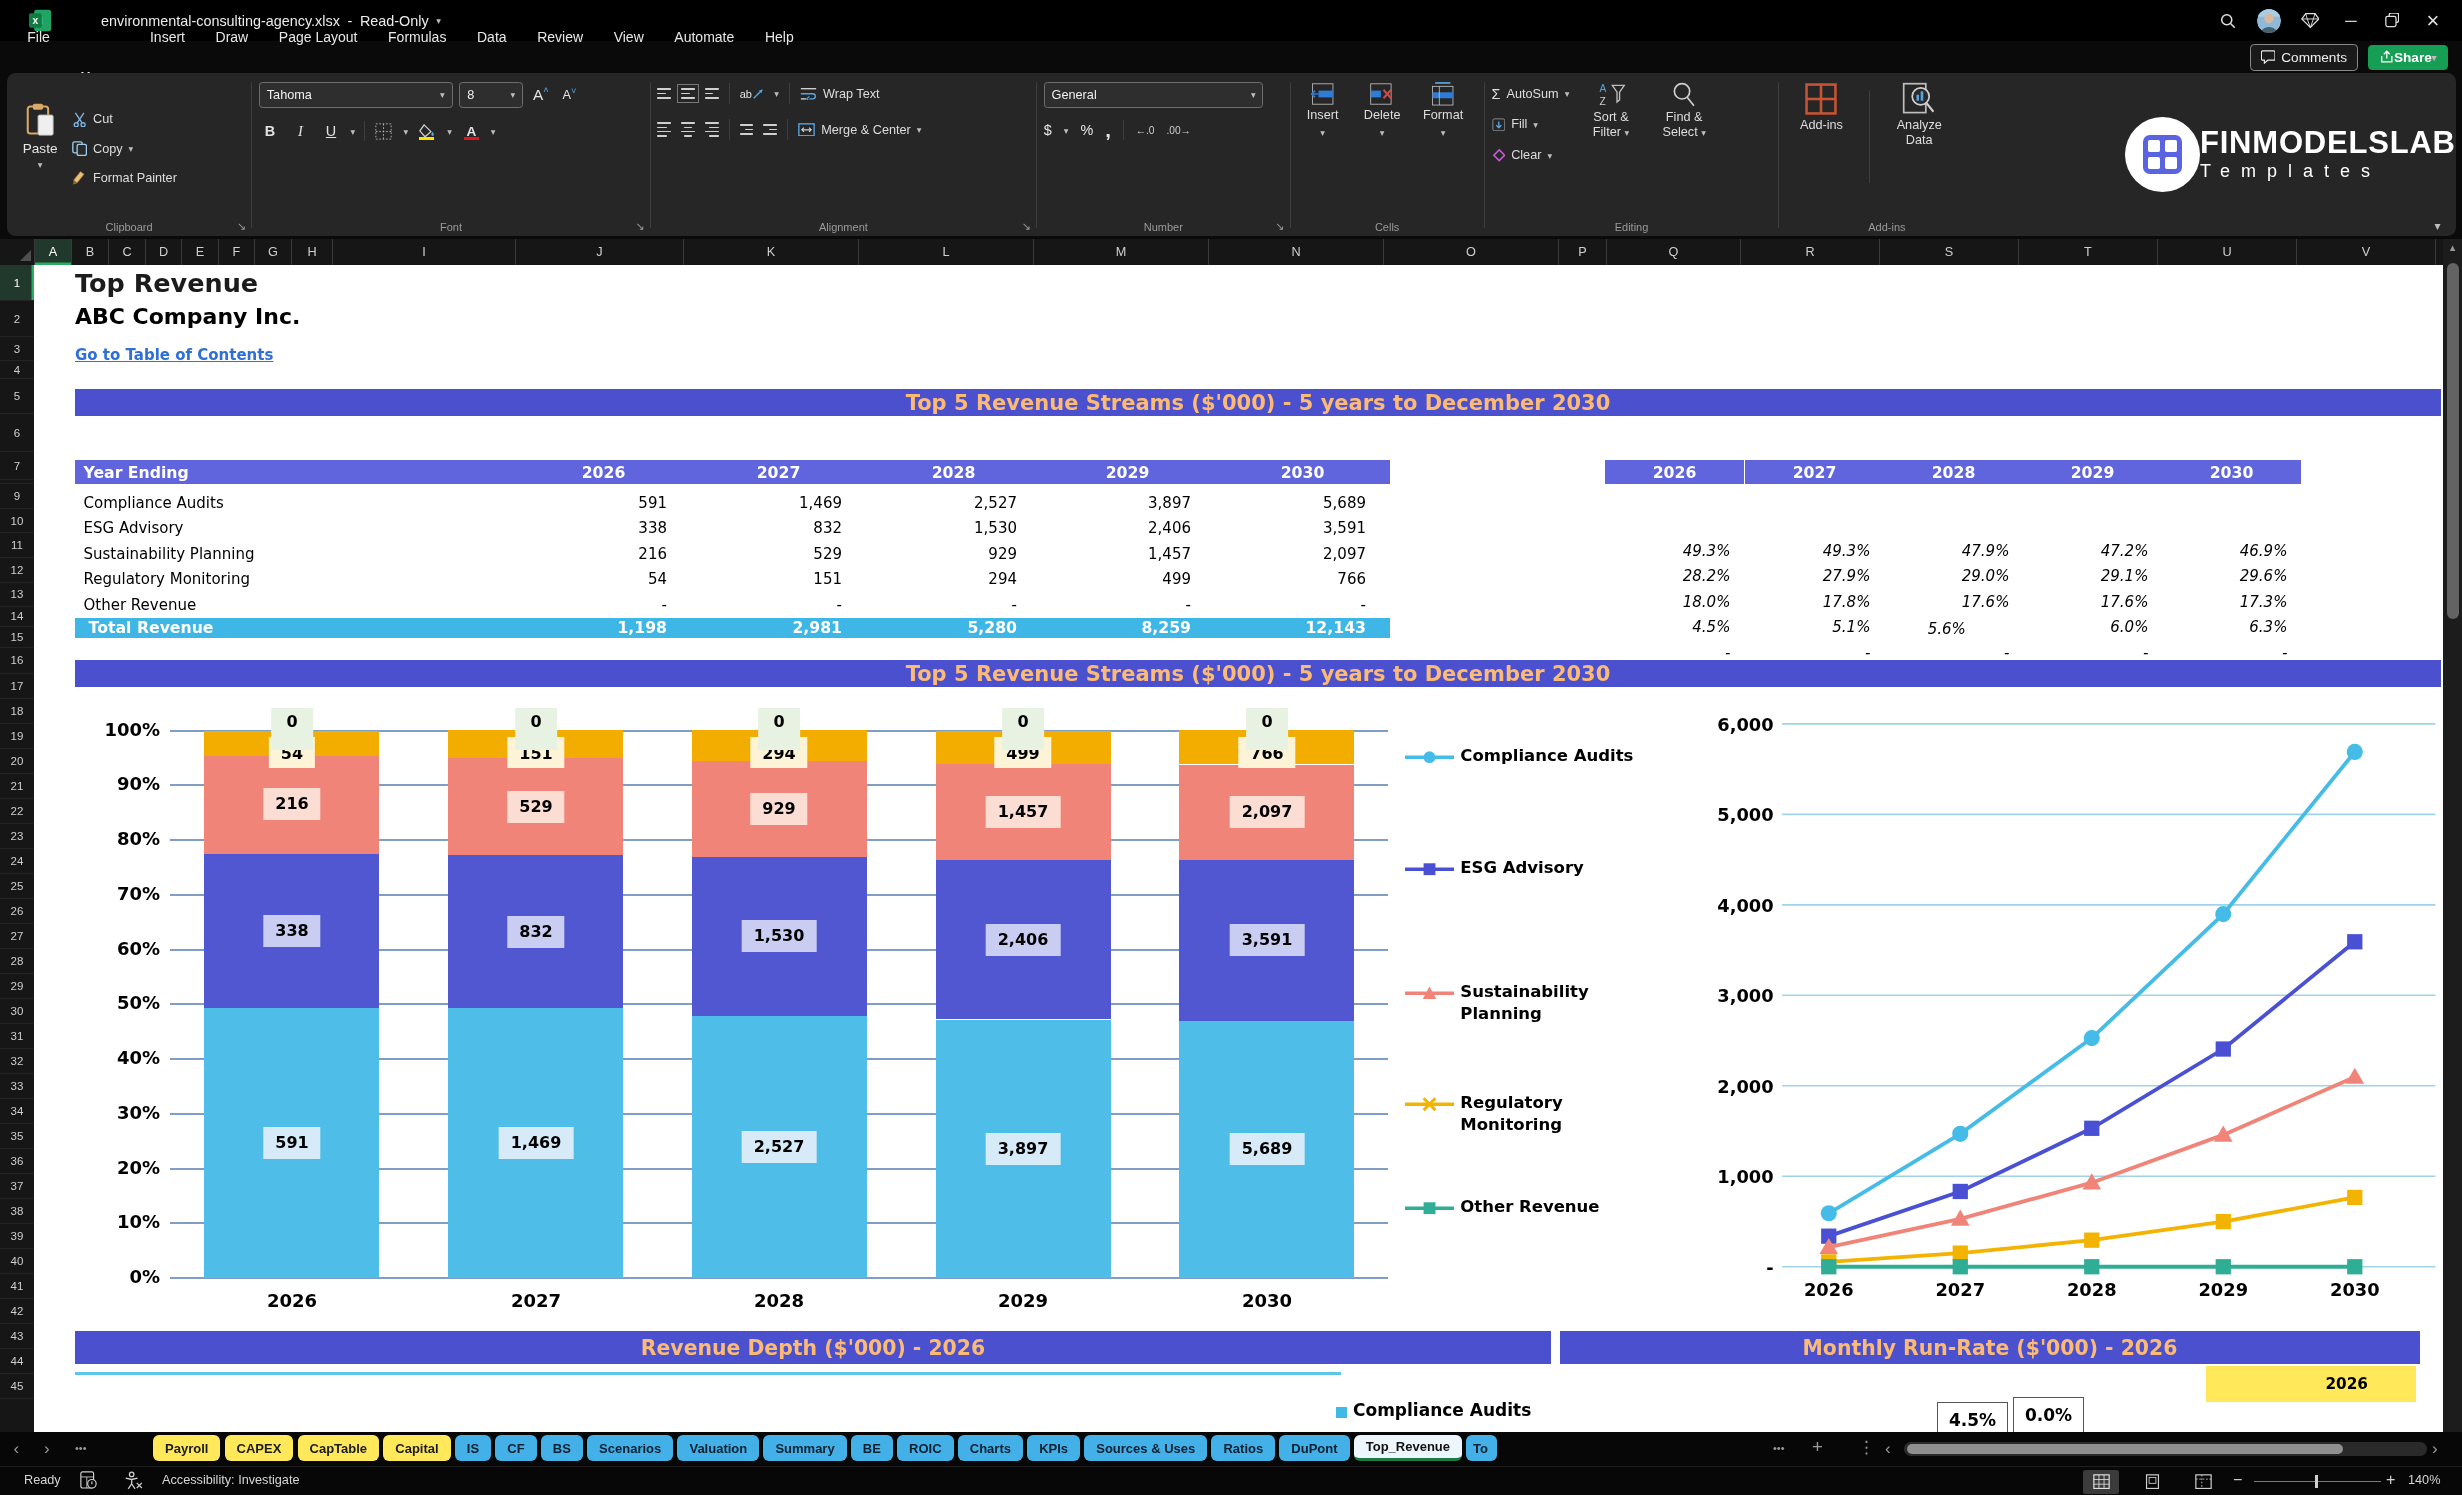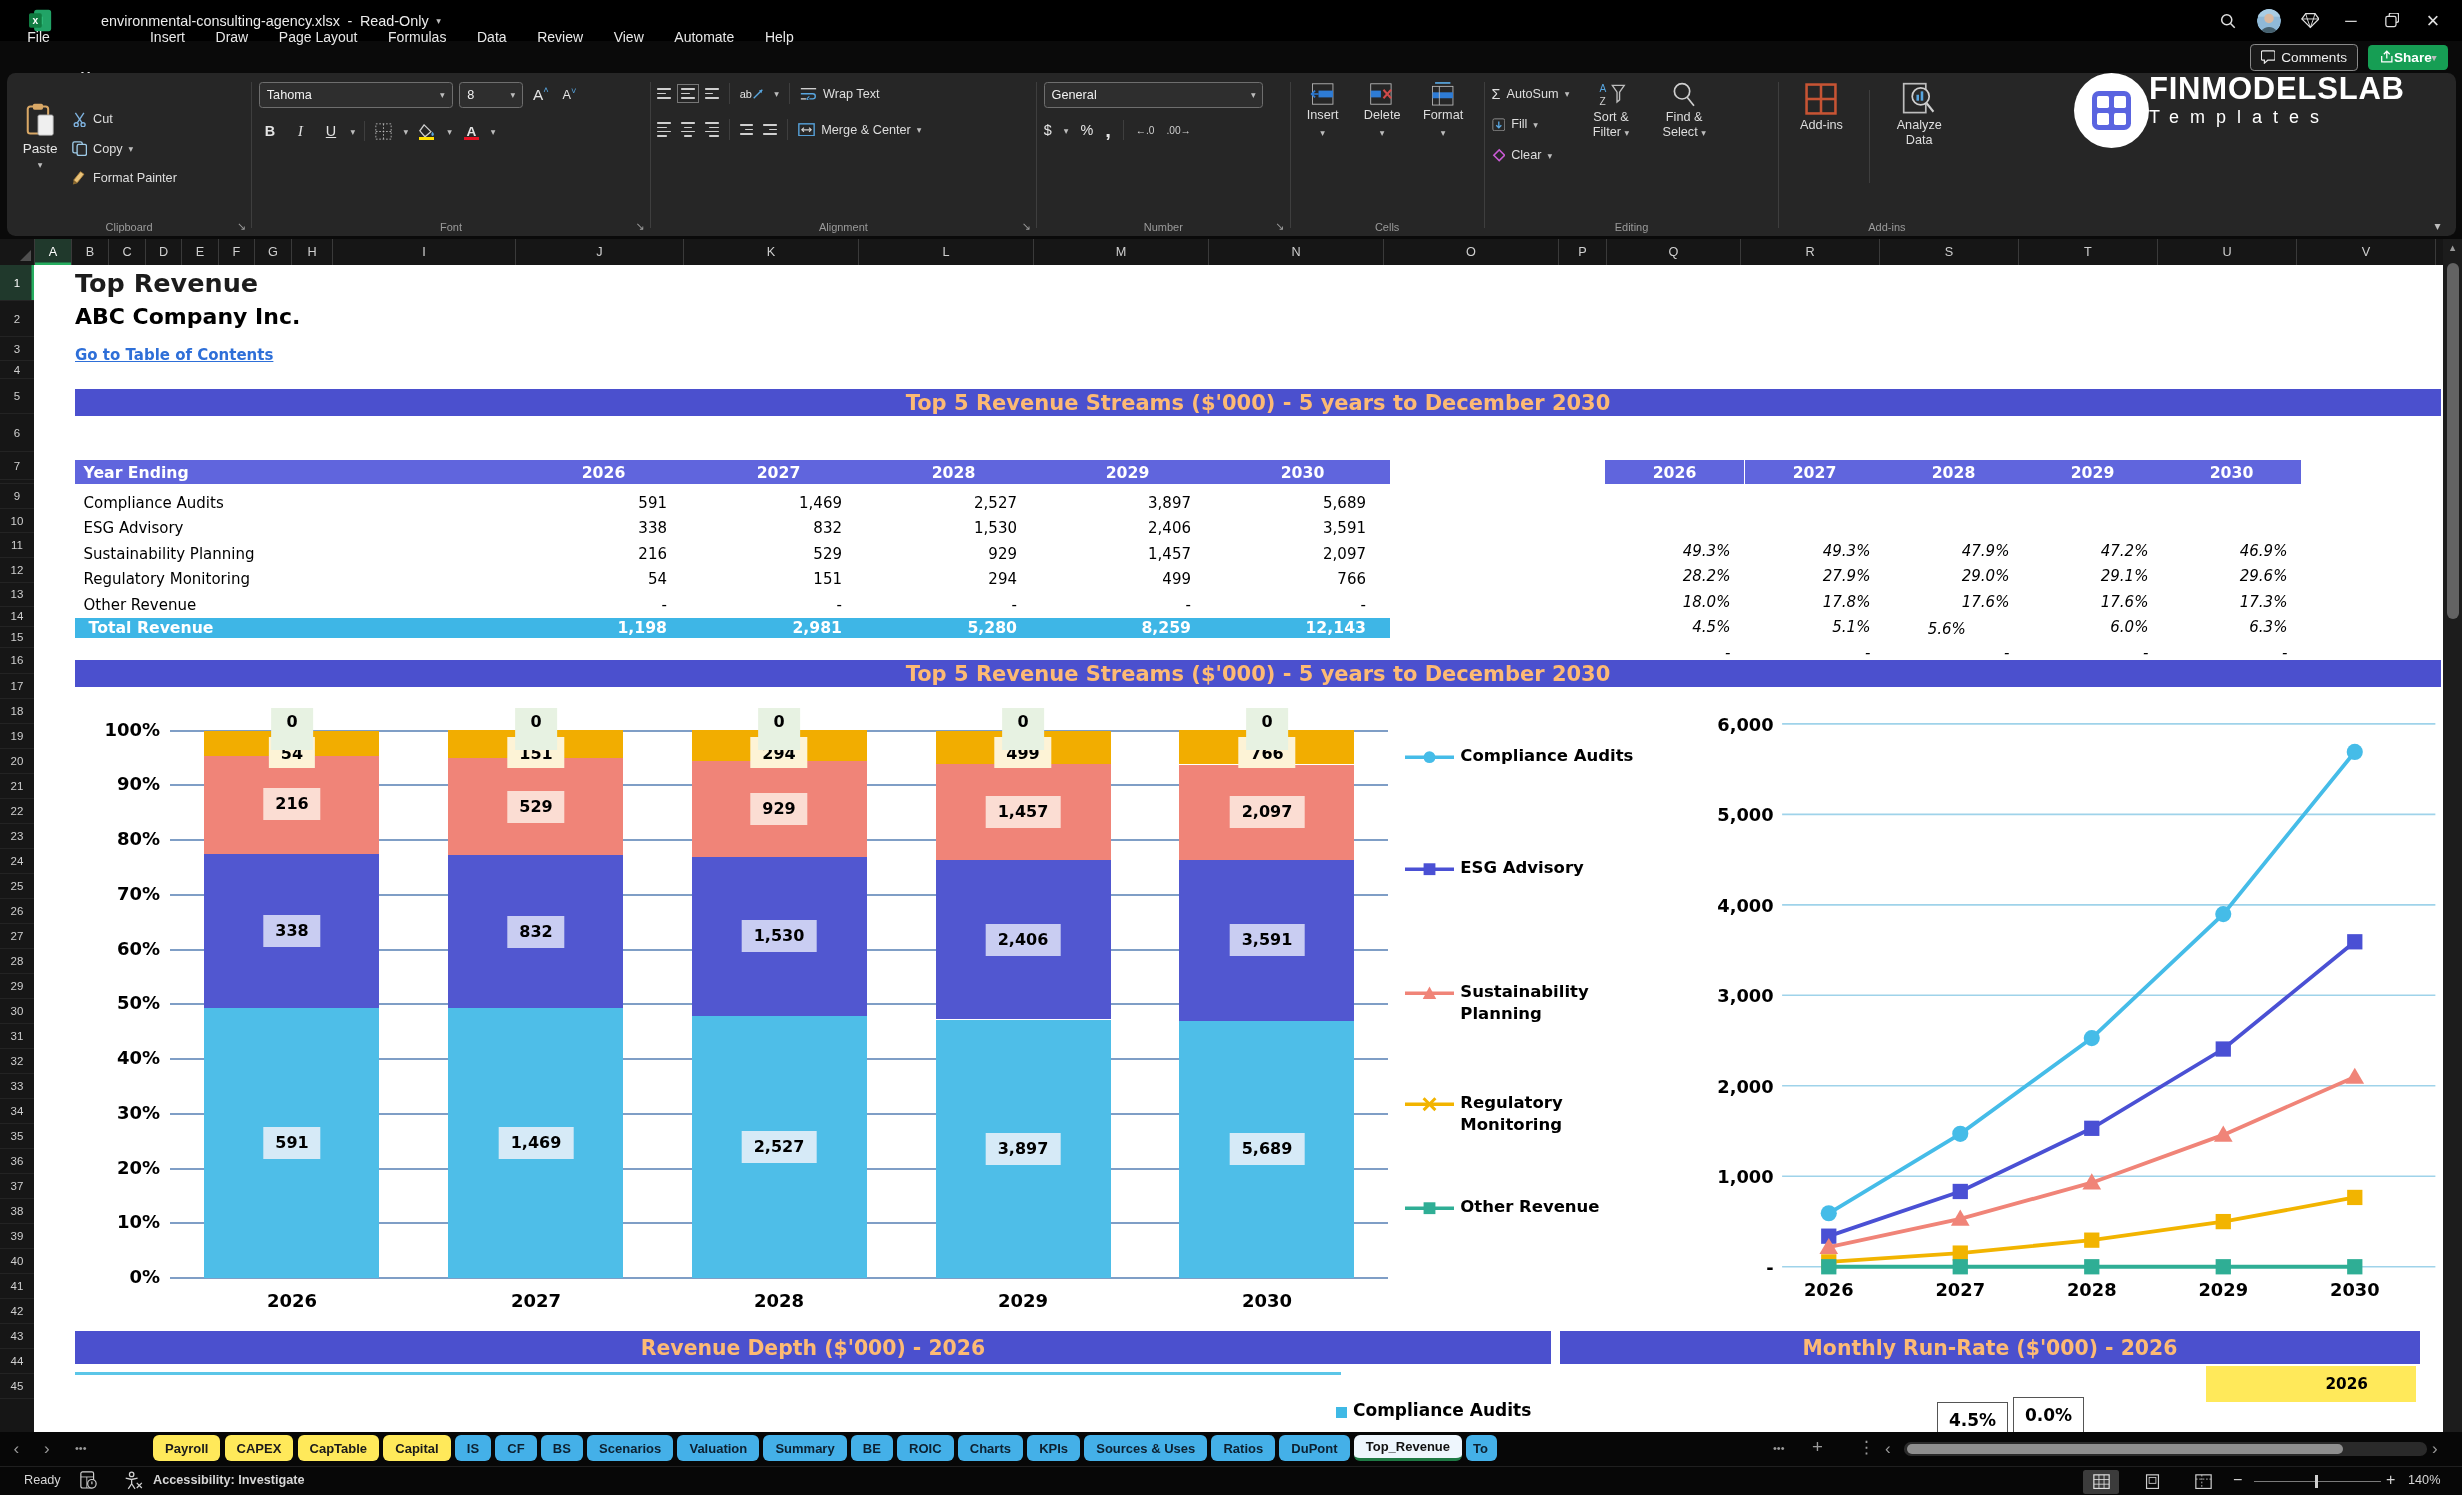--- a/index.html
+++ b/index.html
@@ -33,21 +33,21 @@
   .rrow{display:flex;align-items:center;gap:6px;height:24px;font-size:12.7px;color:#dedede;}
   .caret{font-size:9.3px;color:#bdbdbd;}
   .paste-btn{display:flex;flex-direction:column;align-items:center;justify-content:center;gap:3.4px;width:53px;height:110px;}
   .combo{height:24.6px;border:0.8px solid #6e6e6e;border-radius:3.4px;background:#2e2e2e;display:flex;align-items:center;
       justify-content:space-between;padding:0 6.8px;font-size:12.7px;color:#f0f0f0;}
   .rbtn{min-width:22px;height:22px;display:flex;align-items:center;justify-content:center;color:#e3e3e3;}
   .lines-icon{display:inline-flex;flex-direction:column;gap:2.5px;}
   .lines-icon i{display:block;height:1.7px;background:#cfcfcf;border-radius:0.8px;}
   .colorbar{position:absolute;left:2.5px;bottom:1.7px;width:15.3px;height:3.4px;}
   .bigbtn{display:flex;flex-direction:column;align-items:center;gap:2.5px;font-size:12.7px;color:#dedede;width:70px;text-align:center;line-height:15.3px;}
-  .brand{margin-left:auto;display:flex;padding-right:51px;}
+  .brand{margin-left:auto;display:flex;align-items:center;}
   .brand-circle{width:75px;height:75px;border-radius:50%;background:#fff;display:flex;align-items:center;justify-content:center;}
   .brand-sq{width:39px;height:39px;border-radius:6.8px;background:#5a64e0;display:grid;grid-template-columns:12.7px 12.7px;
       grid-template-rows:12.7px 12.7px;gap:4.2px;align-content:center;justify-content:center;}
   .brand-sq i{background:#fff;border-radius:1.7px;}
   .brand-name{font-size:31px;font-weight:bold;color:#fff;letter-spacing:0.8px;line-height:32px;font-family:"Liberation Sans",sans-serif;}
   .brand-tag{font-size:18px;color:#fff;letter-spacing:11px;margin-top:1.7px;}
   .collapse-ribbon{position:absolute;right:15.3px;bottom:3.4px;color:#bdbdbd;font-size:12px;}
   
   .colheads{position:absolute;left:0;top:239px;width:2444px;height:25.5px;background:#161616;display:flex;border-bottom:0.8px solid #000;}
   .corner{width:34px;position:relative;border-right:0.8px solid #3a3a3a;}
@@ -882,21 +882,21 @@
           <line x1="14" y1="12.5" x2="14" y2="15.5" stroke="#cfcfcf" stroke-width="1.4"></line>
         </svg>
     </div>
     <div class="sb-item" style="left:124px;top:4.2px;">
       <svg width="18.7" height="18.7" viewBox="0 0 22 22">
           <circle cx="9" cy="4" r="2.6" fill="none" stroke="#cfcfcf" stroke-width="1.5"></circle>
           <path d="M2 8.5 l7 1.5 7 -1.5 M9 10 v5 l-4 6 M9 15 l4 6" fill="none" stroke="#cfcfcf" stroke-width="1.5"></path>
           <path d="M15 14 l6 6 M21 14 l-6 6" stroke="#cfcfcf" stroke-width="1.5"></path>
         </svg>
     </div>
-    <div class="sb-item" style="left:153px;font-weight:bold;">Accessibility: Investigate</div>
+    <div class="sb-item" style="left:162px;font-weight:normal;">Accessibility: Investigate</div>
 
     <div class="viewbtn active" style="left:2083px;">
       <svg width="17" height="15.3" viewBox="0 0 20 18">
           <rect x="1" y="1" width="18" height="16" fill="none" stroke="#e0e0e0" stroke-width="1.4"></rect>
           <line x1="7" y1="1" x2="7" y2="17" stroke="#e0e0e0"></line>
           <line x1="13" y1="1" x2="13" y2="17" stroke="#e0e0e0"></line>
           <line x1="1" y1="6.5" x2="19" y2="6.5" stroke="#e0e0e0"></line>
           <line x1="1" y1="12" x2="19" y2="12" stroke="#e0e0e0"></line>
         </svg>
     </div>

